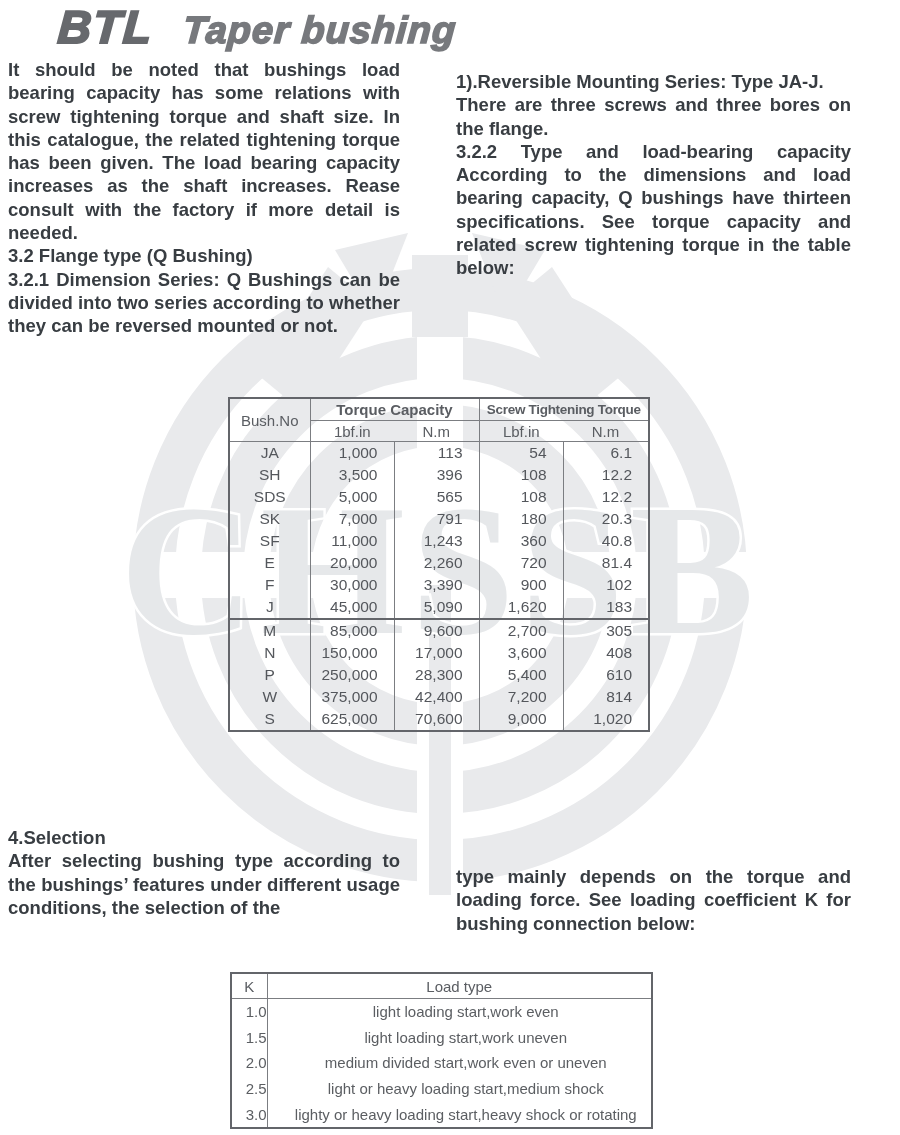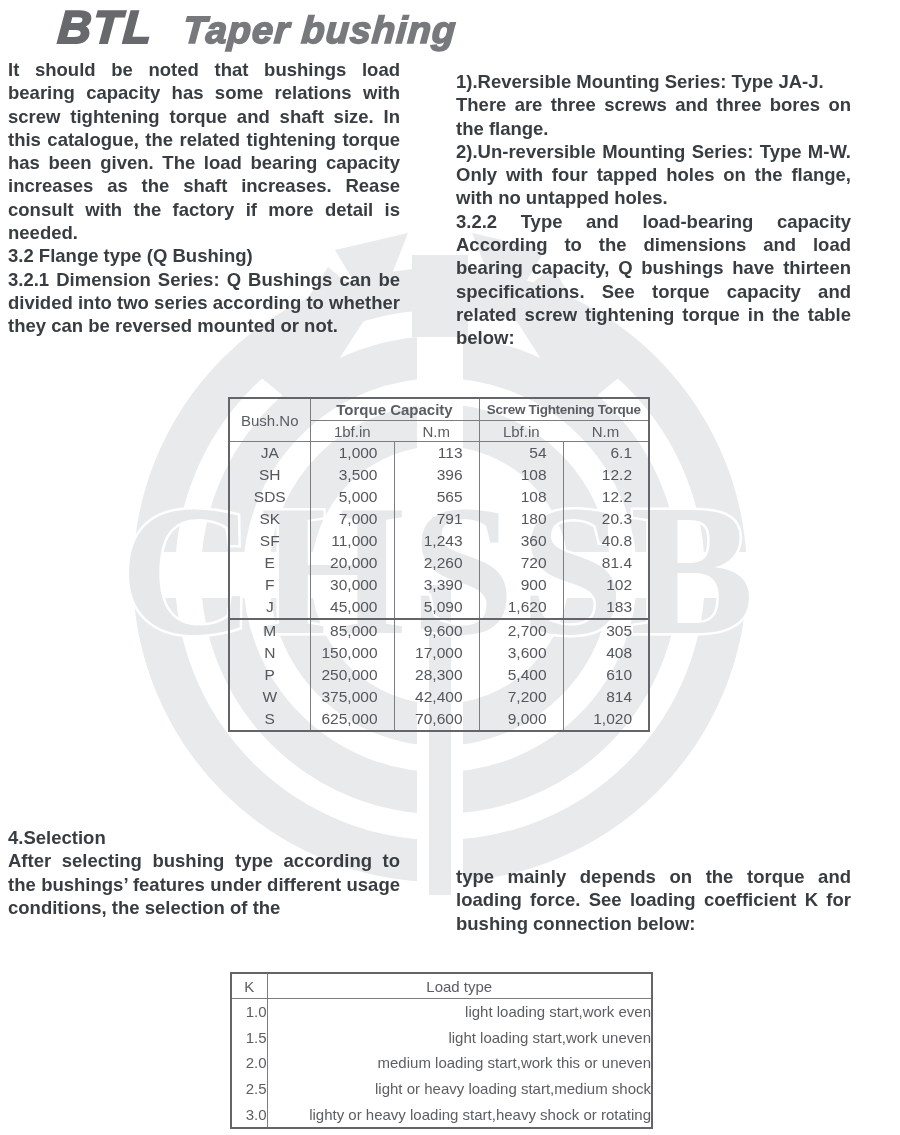--- a/index.html
+++ b/index.html
@@ -35,21 +35,21 @@
   .torque tbody td{height:22px;padding:0 16px 0 0;text-align:right;border-left:1px solid #7b7d81;}
   .torque tbody td:first-child{text-align:center;padding:0;border-left:none;}
   .torque tbody tr.group-start td{border-top:2px solid #63656a;}
   
   .load{position:absolute;left:230px;top:972px;width:421px;border:2px solid #63656a;
         font-size:15px;color:#5b5e62;}
   .load th{font-weight:normal;height:24px;padding:0;border-bottom:1px solid #7b7d81;color:#5a5d62;}
   .load th+th,.load td+td{border-left:1px solid #7b7d81;}
   .load td{height:25.6px;padding:0;}
   .load td:first-child{text-align:right;}
-  .load td:last-child{text-align:right;padding-left:13px;}
+  .load td:last-child{text-align:center;padding-left:13px;}
 </style>
 </head>
 <body>
 
 <div class="page">
 
   <svg class="watermark" width="700" height="700" viewBox="0 0 700 700">
     <g fill="none" stroke="#e9eaec" stroke-width="42">
       <circle cx="350" cy="350" r="150"></circle>
       <circle cx="350" cy="350" r="218"></circle>
@@ -75,21 +75,20 @@
 
   <div class="cols">
     <div class="col">
       <p>It should be noted that bushings load bearing capacity has some relations with screw tightening torque and shaft size. In this catalogue, the related tightening torque has been given. The load bearing capacity increases as the shaft increases. Rease consult with the factory if more detail is needed.</p>
       <p>3.2 Flange type (Q Bushing)</p>
       <p>3.2.1 Dimension Series: Q Bushings can be divided into two series according to whether they can be reversed mounted or not.</p>
     </div>
     <div class="col">
       <p>1).Reversible Mounting Series: Type JA-J.</p>
       <p>There are three screws and three bores on the flange.</p>
-      <p>2).Un-reversible Mounting Series: Type M-W. Only with four tapped holes on the flange, with no untapped holes.</p>
       <p>3.2.2 Type and load-bearing capacity According to the dimensions and load bearing capacity, Q bushings have thirteen specifications. See torque capacity and related screw tightening torque in the table below:</p>
     </div>
   </div>
 
   <table class="torque">
     <colgroup>
         <col style="width:81px">
         <col style="width:84px">
         <col style="width:85px">
         <col style="width:84px">
@@ -228,21 +227,21 @@
         <tr>
           <td>1.0</td>
           <td>light loading start,work even</td>
         </tr>
         <tr>
           <td>1.5</td>
           <td>light loading start,work uneven</td>
         </tr>
         <tr>
           <td>2.0</td>
-          <td>medium loading start,work this or uneven</td>
+          <td>medium divided start,work even or uneven</td>
         </tr>
         <tr>
           <td>2.5</td>
           <td>light or heavy loading start,medium shock</td>
         </tr>
         <tr>
           <td>3.0</td>
           <td>lighty or heavy loading start,heavy shock or rotating</td>
         </tr>
       </tbody>

